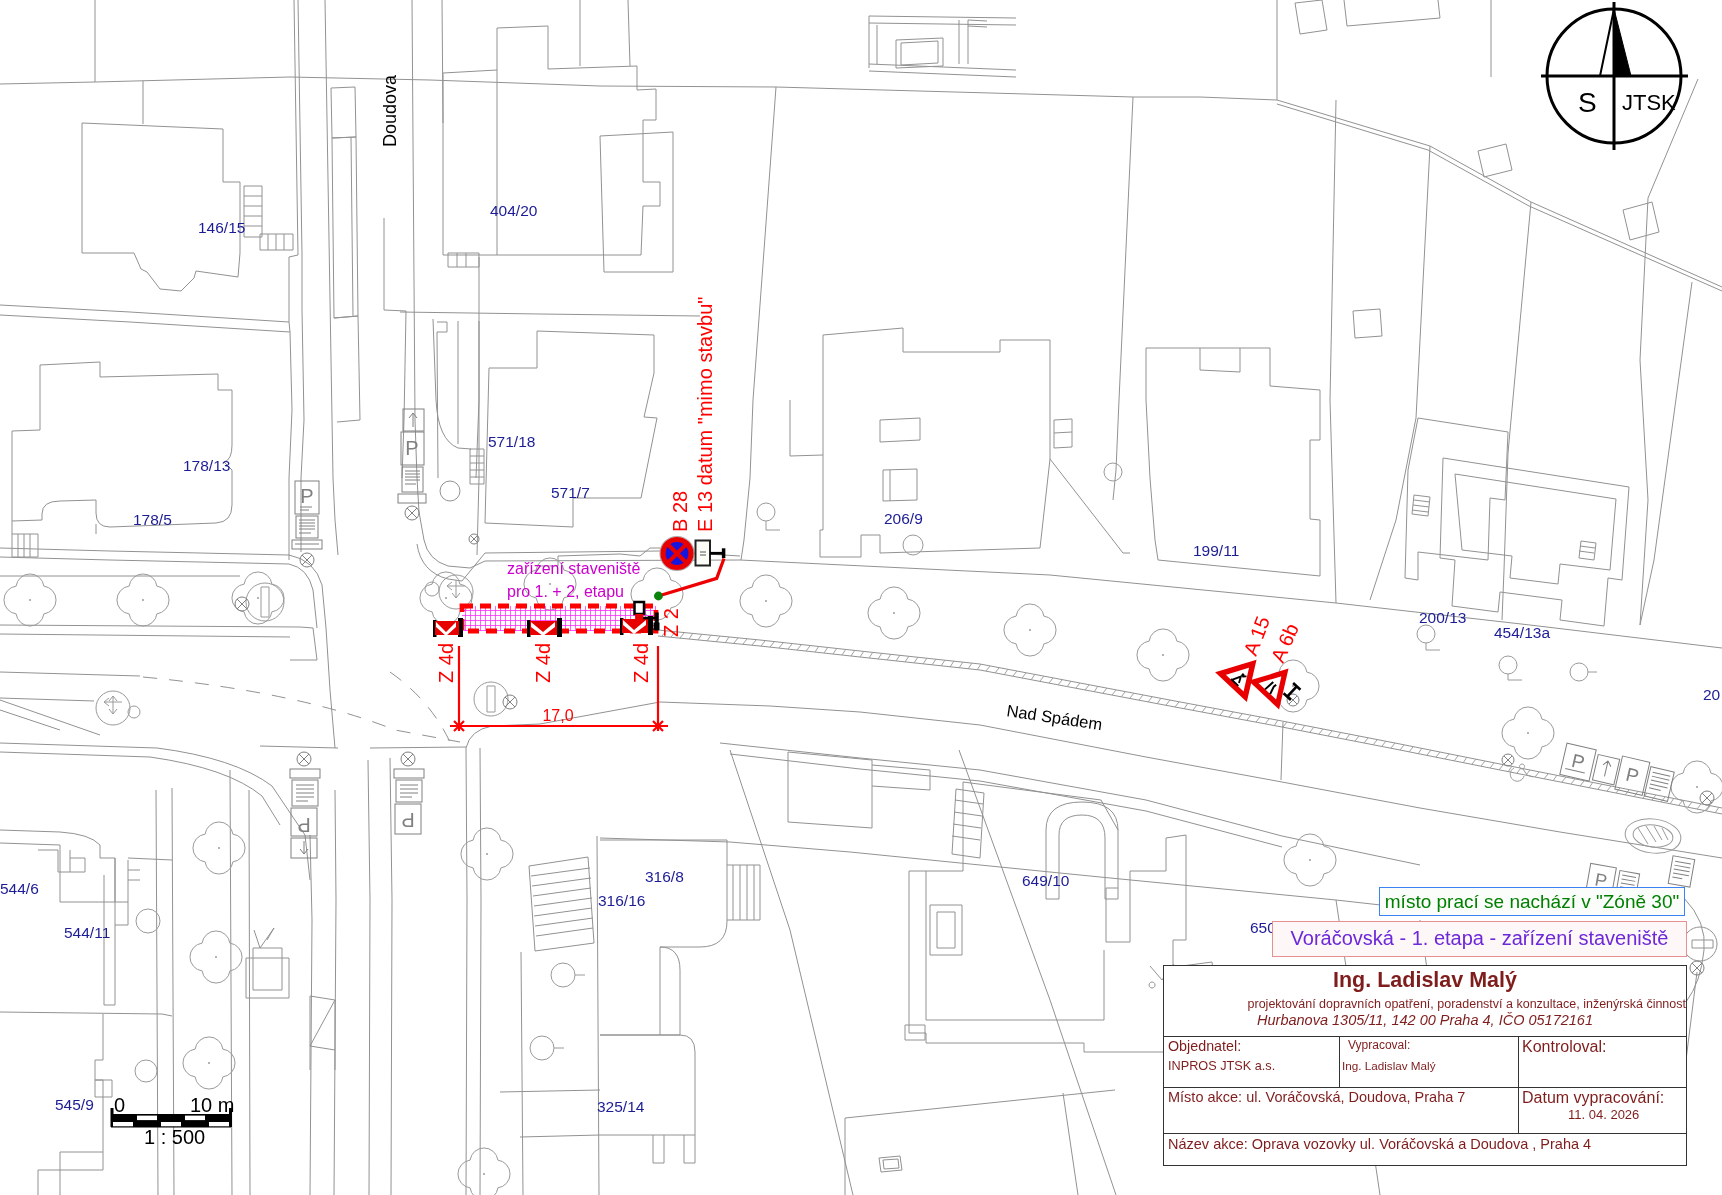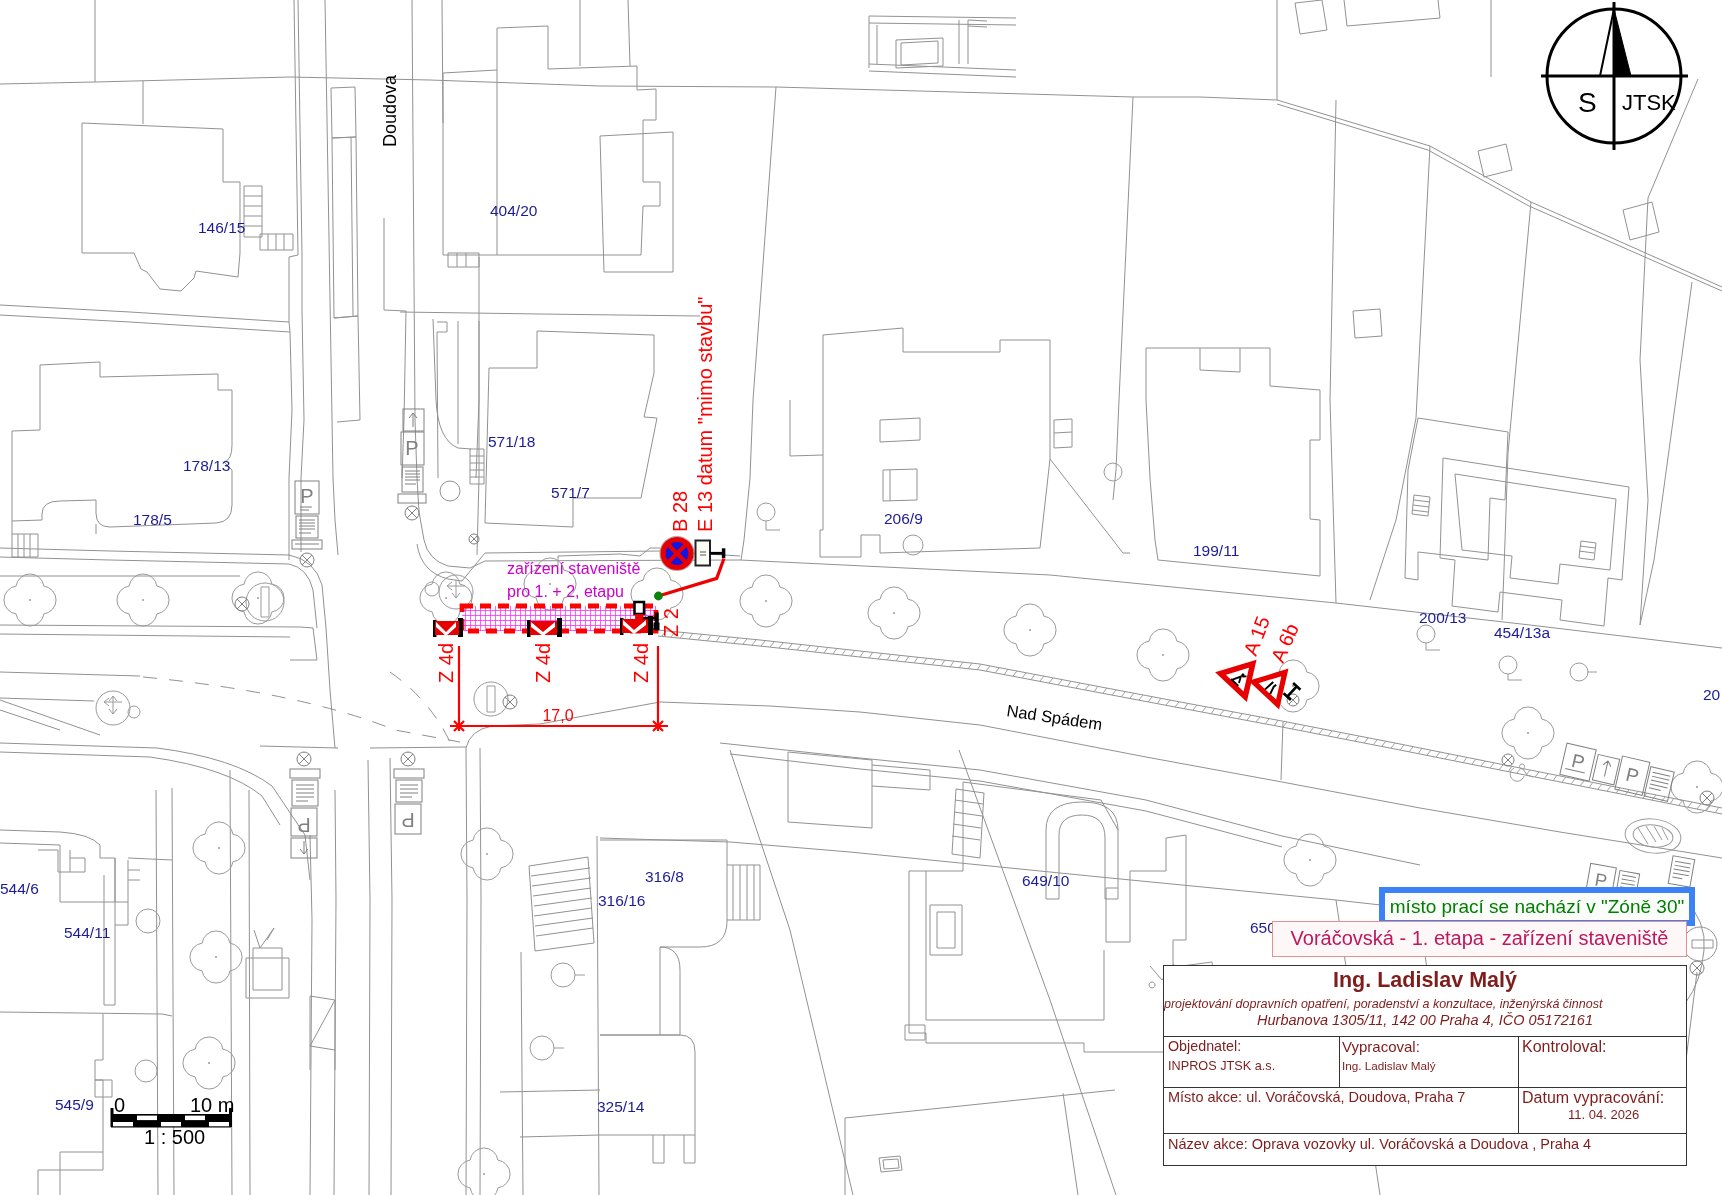--- a/index.html
+++ b/index.html
@@ -630,42 +630,42 @@
 <rect x="137" y="1115.6" width="20" height="4.5" fill="#fff"></rect>
 <rect x="161" y="1122" width="20" height="4.3" fill="#fff"></rect>
 <rect x="185" y="1115.6" width="20" height="4.5" fill="#fff"></rect>
 <rect x="209" y="1122" width="20" height="4.3" fill="#fff"></rect>
 <text x="114" y="1112" font-size="20" fill="#000">0</text>
 <text x="190" y="1112" font-size="20" fill="#000">10 m</text>
 <text x="144" y="1144" font-size="20" fill="#000">1 : 500</text>
 </g>
 </svg>
 
-<div class="abs" style="left:1379px;top:887px;width:304px;height:27px;border:6px solid #3b82f6;background:#fbfdfb;color:#008000;font-size:19px;line-height:27px;text-align:center;white-space:nowrap">místo prací se nachází v "Zóně 30"</div>
-
-<div class="abs" style="left:1272px;top:921px;width:413px;height:34px;border:1px solid #e89090;background:#fdf7f7;color:#be185d;font-size:20px;line-height:33px;text-align:center;white-space:nowrap">Voráčovská - 1. etapa - zařízení staveniště</div>
+<div class="abs" style="left:1379px;top:887px;width:304px;height:27px;border:1px solid #3b82f6;background:#fbfdfb;color:#008000;font-size:19px;line-height:27px;text-align:center;white-space:nowrap">místo prací se nachází v "Zóně 30"</div>
+
+<div class="abs" style="left:1272px;top:921px;width:413px;height:34px;border:1px solid #e89090;background:#fdf7f7;color:#6d28d9;font-size:20px;line-height:33px;text-align:center;white-space:nowrap">Voráčovská - 1. etapa - zařízení staveniště</div>
 
 <div class="abs" style="left:1163px;top:965px;width:522px;height:199px;border:1.5px solid #333;background:#fff;color:#7f1d1d">
 
 <div class="abs" style="left:0;top:2px;width:100%;text-align:center;font-size:21.5px;font-weight:bold">Ing. Ladislav Malý</div>
 
-<div class="abs" style="left:0;top:31px;width:100%;text-align:left;font-size:12.5px;font-style:italic">projektování dopravních opatření, poradenství a konzultace, inženýrská činnost</div>
+<div class="abs" style="left:0;top:31px;width:100%;text-align:right;font-size:12.5px;">projektování dopravních opatření, poradenství a konzultace, inženýrská činnost</div>
 
 <div class="abs" style="left:0;top:46px;width:100%;text-align:center;font-size:14.5px;font-style:italic">Hurbanova 1305/11, 142 00 Praha 4, IČO 05172161</div>
 
 <div class="abs" style="left:0;top:70px;width:100%;height:0;border-top:1.5px solid #333"></div>
 <div class="abs" style="left:0;top:121px;width:100%;height:0;border-top:1.5px solid #333"></div>
 <div class="abs" style="left:0;top:167px;width:100%;height:0;border-top:1.5px solid #333"></div>
 <div class="abs" style="left:175px;top:70px;width:0;height:51px;border-left:1.5px solid #333"></div>
 <div class="abs" style="left:354px;top:70px;width:0;height:97px;border-left:1.5px solid #333"></div>
 
 <div class="abs" style="left:4px;top:72px;font-size:14.3px">Objednatel:</div>
 <div class="abs" style="left:4px;top:93px;font-size:12.7px">INPROS JTSK a.s.</div>
 
-<div class="abs" style="left:178px;top:72px;font-size:15px">Vypracoval:</div>
+<div class="abs" style="left:184px;top:72px;font-size:12px">Vypracoval:</div>
 <div class="abs" style="left:178px;top:93px;font-size:11.7px">Ing. Ladislav Malý</div>
 
 <div class="abs" style="left:358px;top:72px;font-size:16px">Kontroloval:</div>
 
 <div class="abs" style="left:4px;top:123px;font-size:14.5px;white-space:nowrap">Místo akce: ul. Voráčovská, Doudova, Praha 7</div>
 
 <div class="abs" style="left:358px;top:123px;font-size:16px;white-space:nowrap">Datum vypracování:</div>
 <div class="abs" style="left:404px;top:141px;font-size:13px">11. 04. 2026</div>
 
 <div class="abs" style="left:4px;top:170px;font-size:14.5px;white-space:nowrap">Název akce: Oprava vozovky ul. Voráčovská a Doudova , Praha 4</div>

